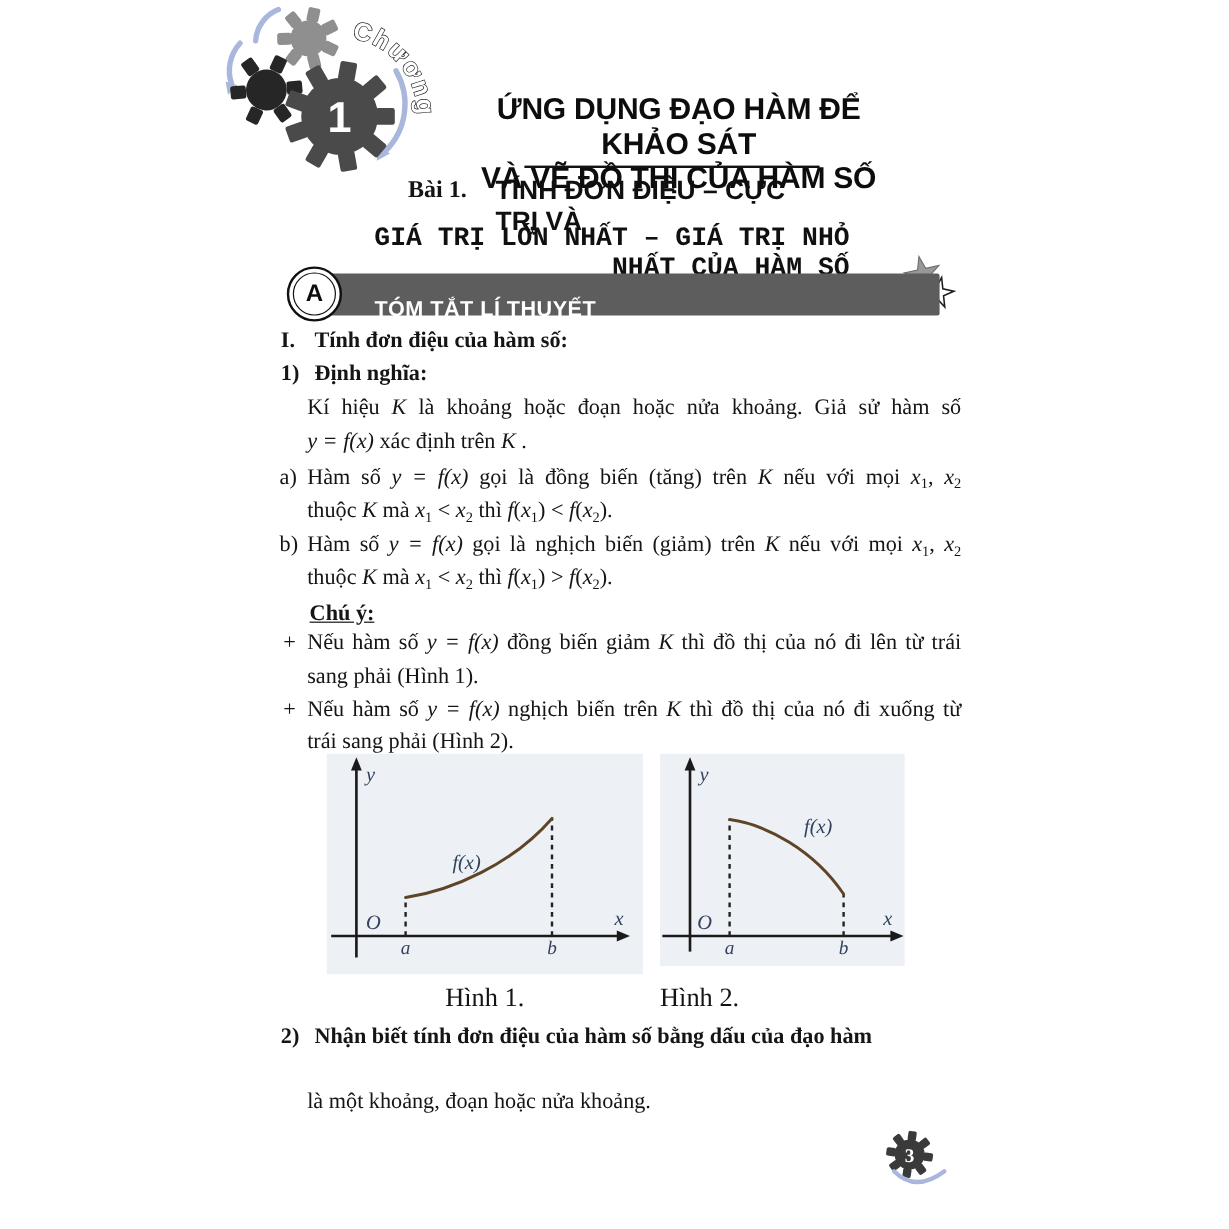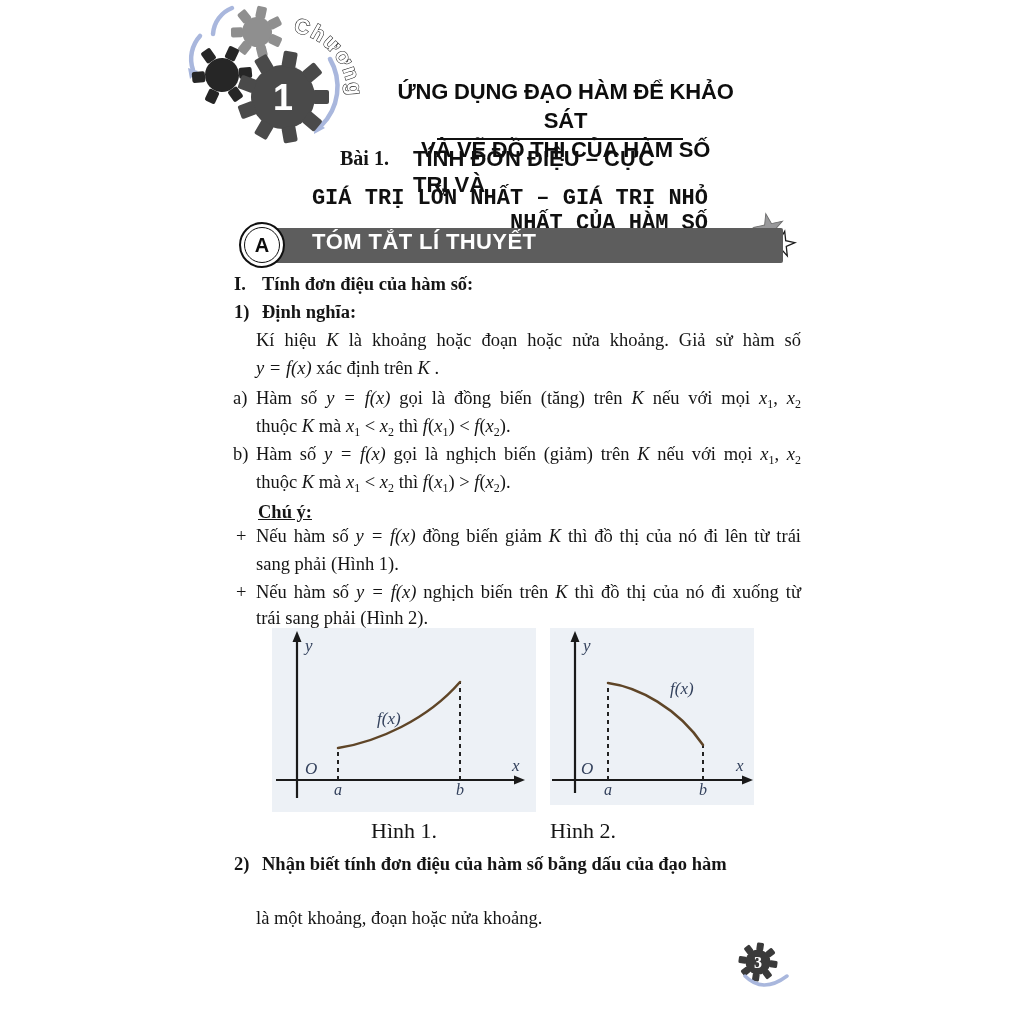--- a/index.html
+++ b/index.html
@@ -11,32 +11,32 @@
   .just{text-align:justify;text-align-last:justify}
   .marker{position:absolute;font-size:18.5px;line-height:24px}
   .bold{font-weight:bold}
   .m{font-style:italic}
   .s{font-size:12px;vertical-align:-4px}
   .b{font-weight:bold}
   .u{text-decoration:underline}
   
   .chapter-title{position:absolute;left:393px;top:77px;width:345px;text-align:center;
      font-family:"Liberation Sans","DejaVu Sans",sans-serif;font-weight:800;
-     font-size:22px;line-height:29px;letter-spacing:-0.2px;color:#0d0d0d}
+     font-size:25px;line-height:29px;letter-spacing:-0.2px;color:#0d0d0d}
   .title-underline{position:absolute;left:437px;top:138px;width:246px;height:2px;background:#111}
   .lesson-label{position:absolute;left:340px;top:147px;font-weight:bold;font-size:20px}
   .lesson1{position:absolute;left:413px;top:146px;width:250px;
      font-family:"Liberation Sans","DejaVu Sans",sans-serif;font-weight:600;font-size:22px;color:#101010}
   .lesson2{position:absolute;left:270px;top:186px;width:438px;text-align:right;
      font-family:Liberation Mono, monospace;font-weight:600;font-size:22px;color:#101010}
   
   .section-bar{position:absolute;left:250px;top:228px;width:533px;height:35px;background:#5d5d5d;border-radius:2px;z-index:1}
-  .section-title{position:absolute;left:312px;top:224px;height:41px;line-height:35px;z-index:2;
+  .section-title{position:absolute;left:312px;top:240px;height:41px;line-height:35px;z-index:2;
      color:#fff;font-family:"Liberation Sans","DejaVu Sans",sans-serif;font-weight:bold;
-     font-size:22px;letter-spacing:0.4px}
+     font-size:18px;letter-spacing:0.4px}
   .section-badge{position:absolute;left:239px;top:222px;width:46px;height:46px;border:2.5px solid #101010;
      border-radius:50%;background:#fff;z-index:3;display:flex;align-items:center;justify-content:center}
   .section-badge-inner{width:36px;height:36px;border:1.5px solid #101010;border-radius:50%;
      display:flex;align-items:center;justify-content:center;
      font-family:"Liberation Sans","DejaVu Sans",sans-serif;font-weight:bold;font-size:20px;color:#0d0d0d}
   
   .fig{position:absolute}
   .figlbl{font:italic 17px "Liberation Serif","DejaVu Serif",serif;fill:#33415c}
   .figlbl-sm{font:italic 16px "Liberation Serif","DejaVu Serif",serif;fill:#33415c}
   .caption{position:absolute;font-size:22px;color:#141414}

